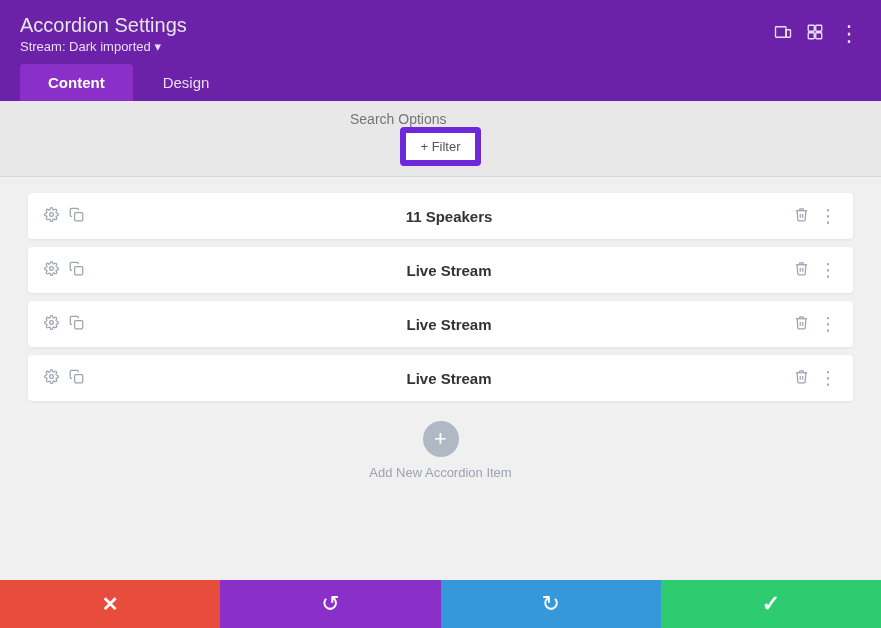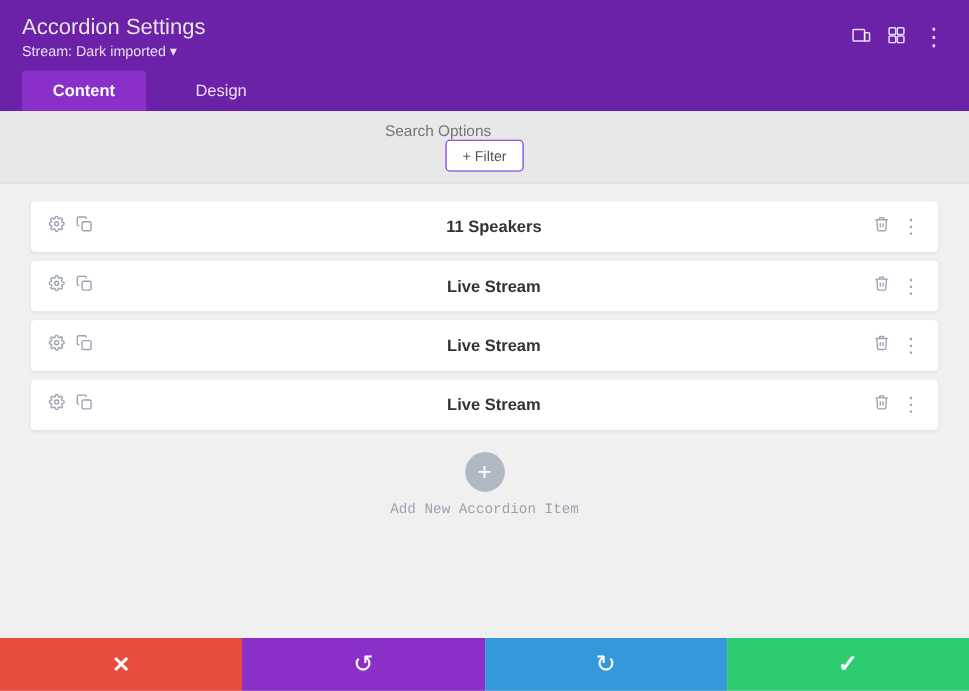--- a/index.html
+++ b/index.html
@@ -40,21 +40,21 @@
     }
     .header-icon {
       color: rgba(255,255,255,0.85);
       font-size: 18px;
       cursor: pointer;
     }
 
     
     .tabs {
       display: flex;
-      gap: 17px;
+      gap: 2px;
     }
     .tab {
       padding: 10px 28px;
       color: rgba(255,255,255,0.85);
       font-size: 15px;
       font-weight: 500;
       cursor: pointer;
       border-radius: 4px 4px 0 0;
       transition: background 0.15s;
     }
@@ -79,21 +79,21 @@
       background: transparent;
       font-size: 14px;
       color: #aaa;
       outline: none;
     }
     .filter-btn {
       display: flex;
       align-items: center;
       gap: 5px;
       background: white;
-      border: 1px solid #6d28d9;
+      border: 6px solid #6d28d9;
       border-radius: 4px;
       padding: 6px 14px;
       font-size: 13px;
       color: #555;
       cursor: pointer;
     }
 
     
     .accordion-list {
       display: flex;
@@ -155,21 +155,20 @@
       align-items: center;
       justify-content: center;
       color: white;
       font-size: 22px;
       font-weight: 300;
       transition: background 0.15s;
     }
     .add-label {
       font-size: 13px;
       color: #9ca3af;
-      font-family: Liberation Mono, monospace;
     }
 
     
     .bottom-bar {
       display: flex;
       height: 48px;
       position: absolute;
       bottom: 0;
       left: 0;
       right: 0;

